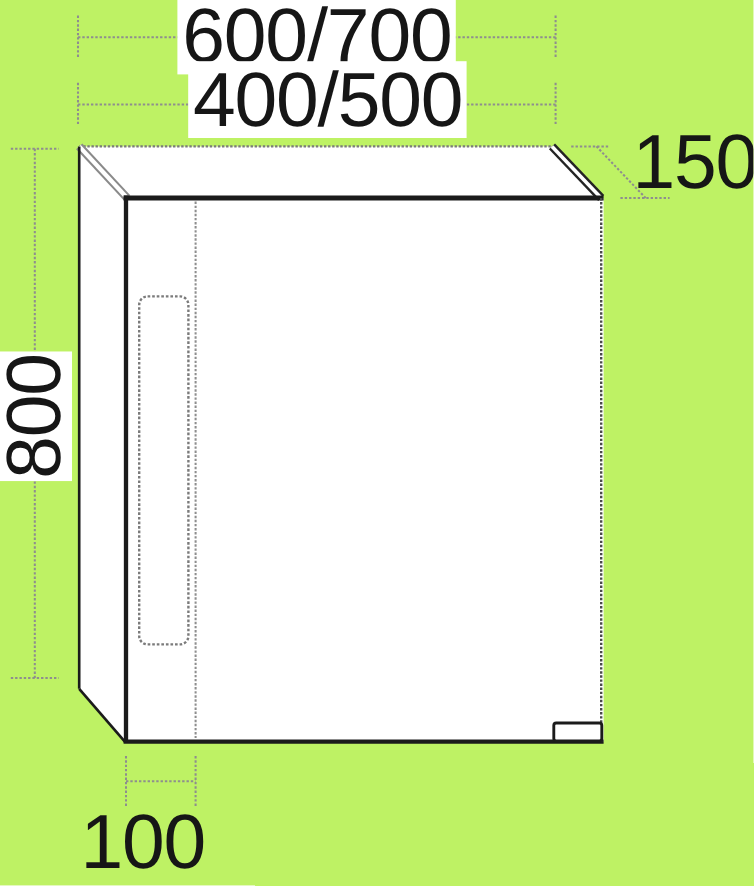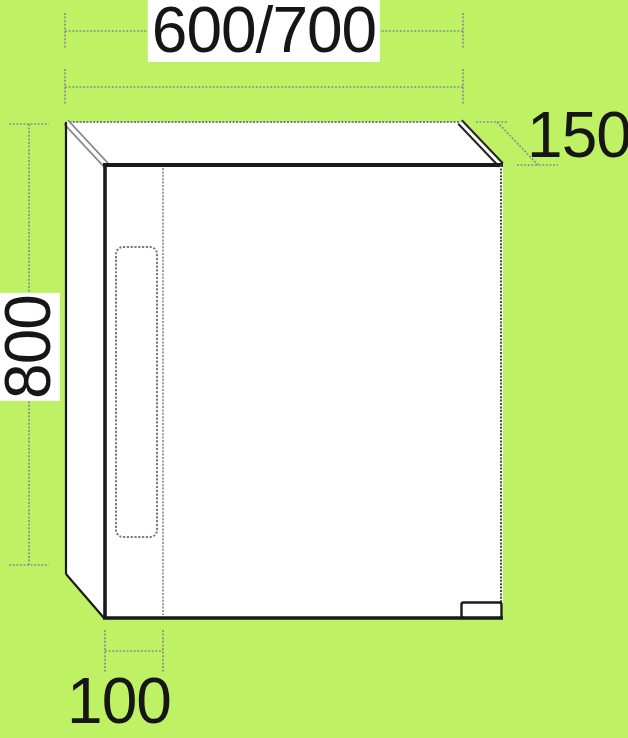--- a/index.html
+++ b/index.html
@@ -98,20 +98,21 @@
       <line x1="163" y1="168" x2="163" y2="615" stroke="#8e8e8e" stroke-width="1.7" stroke-dasharray="2 1.4"></line>
 
       <rect x="116" y="247" width="41" height="290" rx="7" fill="#ffffff" stroke="#7b7b7b" stroke-width="2" stroke-dasharray="2.2 1.6"></rect>
 
       <rect x="461.5" y="602.5" width="40" height="15" rx="2" fill="#ffffff" stroke="#1b1b1b" stroke-width="2.4"></rect>
     </g>
   </svg>
 
   <div class="dim-label" style="left:264px; top:30px;">600/700</div>
 
+  <div class="dim-label" style="left:273px; top:83px;">400/500</div>
 
   <div class="dim-label rot" style="left:28px; top:347px;">800</div>
 
   <div class="dim-label no-bg" style="left:579px; top:135px;">150</div>
 
   <div class="dim-label no-bg" style="left:119px; top:701px;">100</div>
 
 </div>
 
 </body></html>

